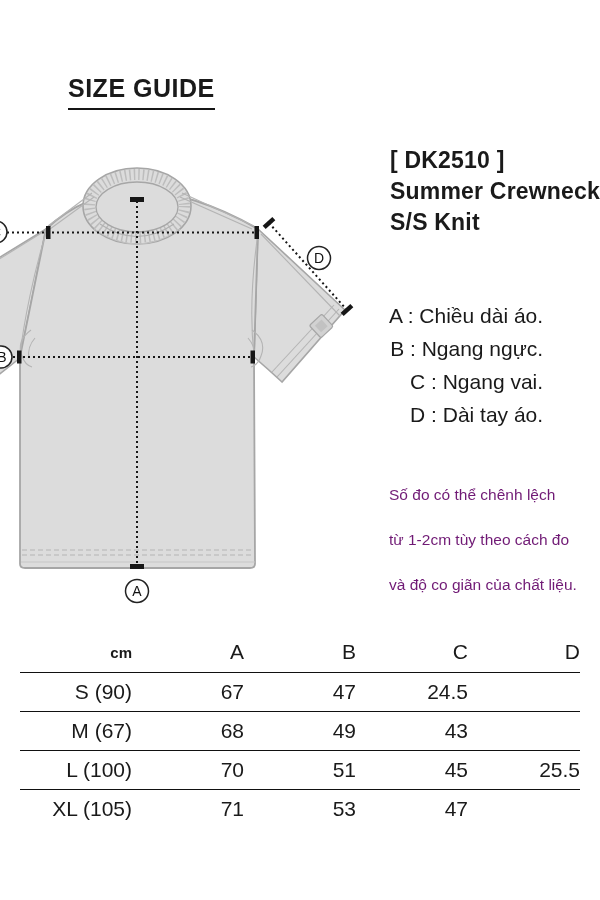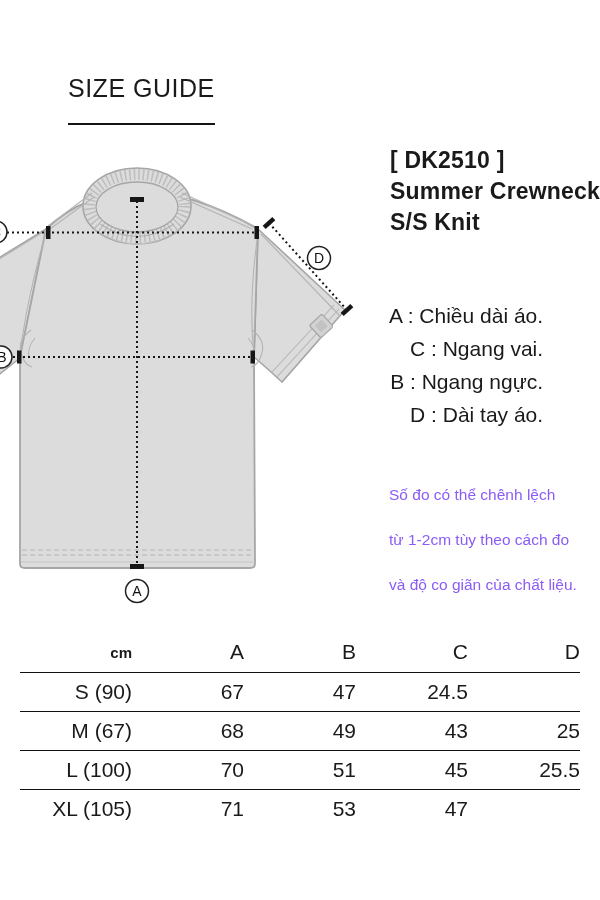--- a/index.html
+++ b/index.html
@@ -8,23 +8,23 @@
     background:#ffffff;
     overflow:hidden;
     position:relative;
     font-family:"Liberation Sans","DejaVu Sans",sans-serif;
     color:#1a1a1a;
   }
   .abs { position:absolute; }
 
   #page-title {
     left:68px; top:74px;
-    font-size:25px; font-weight:normal; letter-spacing:0.5px;
+    font-size:25px; font-weight:bold; letter-spacing:0.5px;
     border-bottom:2.5px solid #151515;
-    padding-bottom:20px;
+    padding-bottom:5px;
     white-space:nowrap;
   }
 
   #shirt-svg { left:0; top:0; }
 
   #product-block {
     left:390px; top:145px;
     font-size:23px; font-weight:bold;
     line-height:31px; letter-spacing:0.2px;
     white-space:nowrap;
@@ -33,21 +33,21 @@
   #legend-block {
     left:389px; top:299px;
     font-size:21px; line-height:33px;
     white-space:nowrap;
     text-align:right;
   }
 
   #note-block {
     left:389px; top:472px;
     font-size:15.5px; line-height:45px;
-    color:#8b5cf6;
+    color:#701a75;
     white-space:nowrap;
   }
 
   #size-table { left:20px; top:632px; width:560px; }
   .t-row {
     display:grid;
     grid-template-columns:repeat(5,1fr);
     align-items:center;
     text-align:right;
     height:38px;
@@ -160,22 +160,22 @@
 </svg>
 
 <div id="product-block" class="abs">
   <div>[ DK2510 ]</div>
   <div>Summer Crewneck</div>
   <div>S/S Knit</div>
 </div>
 
 <div id="legend-block" class="abs">
   <div>A : Chiều dài áo.</div>
+  <div>B : Ngang ngực.</div>
   <div>C : Ngang vai.</div>
-  <div>B : Ngang ngực.</div>
   <div>D : Dài tay áo.</div>
 </div>
 
 <div id="note-block" class="abs">
   <div>Số đo có thể chênh lệch</div>
   <div>từ 1-2cm tùy theo cách đo</div>
   <div>và độ co giãn của chất liệu.</div>
 </div>
 
 <div id="size-table" class="abs">
@@ -190,21 +190,20 @@
     <span>S (90)</span>
     <span>67</span>
     <span>47</span>
     <span>24.5</span>
   </div>
   <div class="t-row bordered">
     <span>M (67)</span>
     <span>68</span>
     <span>49</span>
     <span>43</span>
-    <span>25</span>
   </div>
   <div class="t-row bordered">
     <span>L (100)</span>
     <span>70</span>
     <span>51</span>
     <span>45</span>
     <span>25.5</span>
   </div>
   <div class="t-row">
     <span>XL (105)</span>

